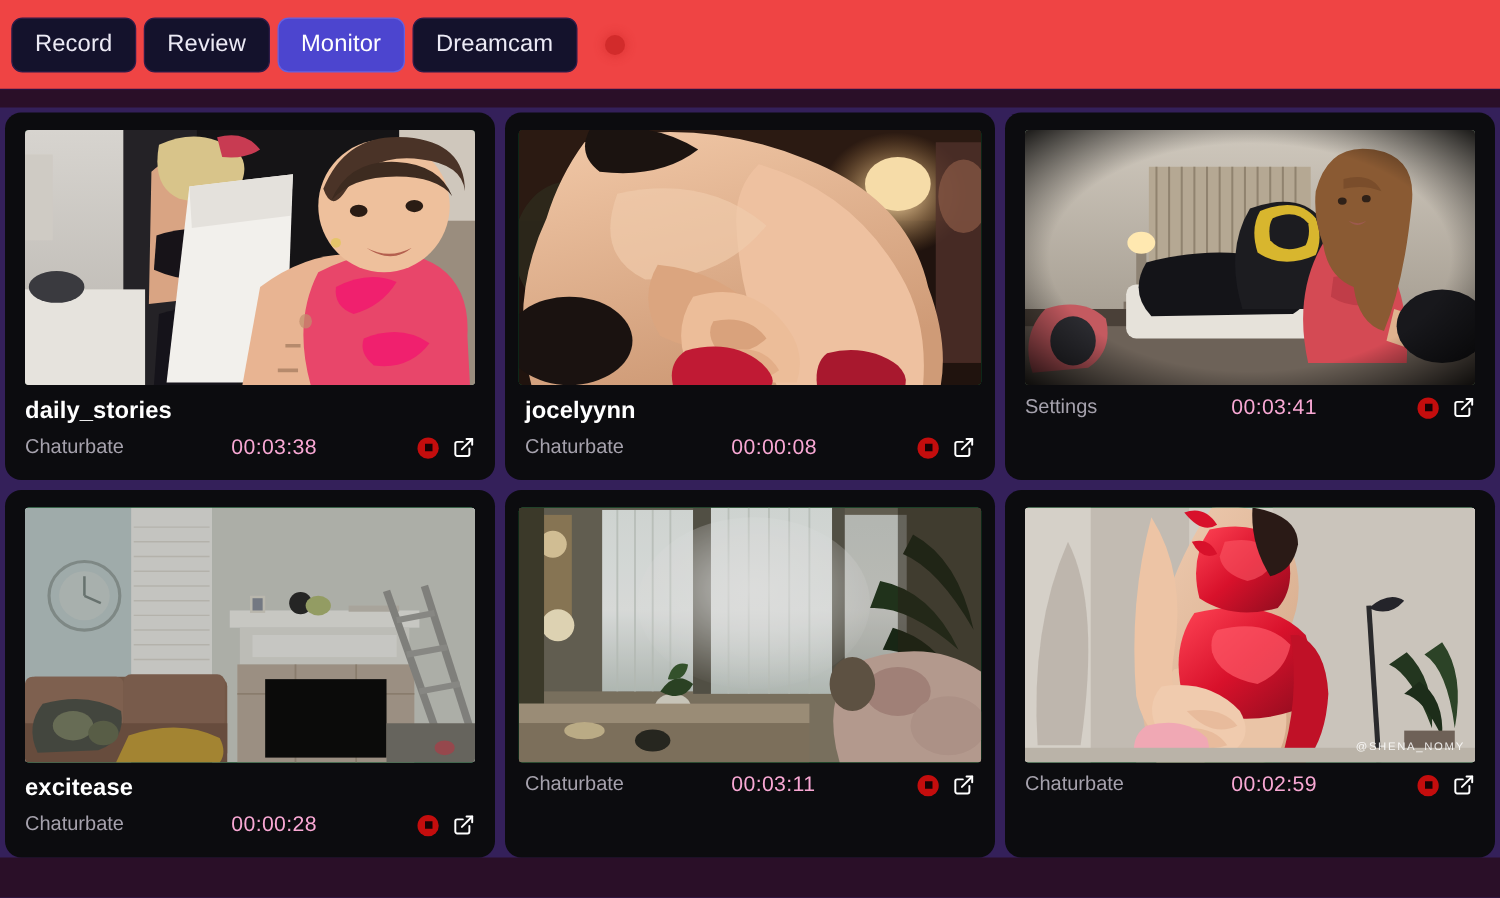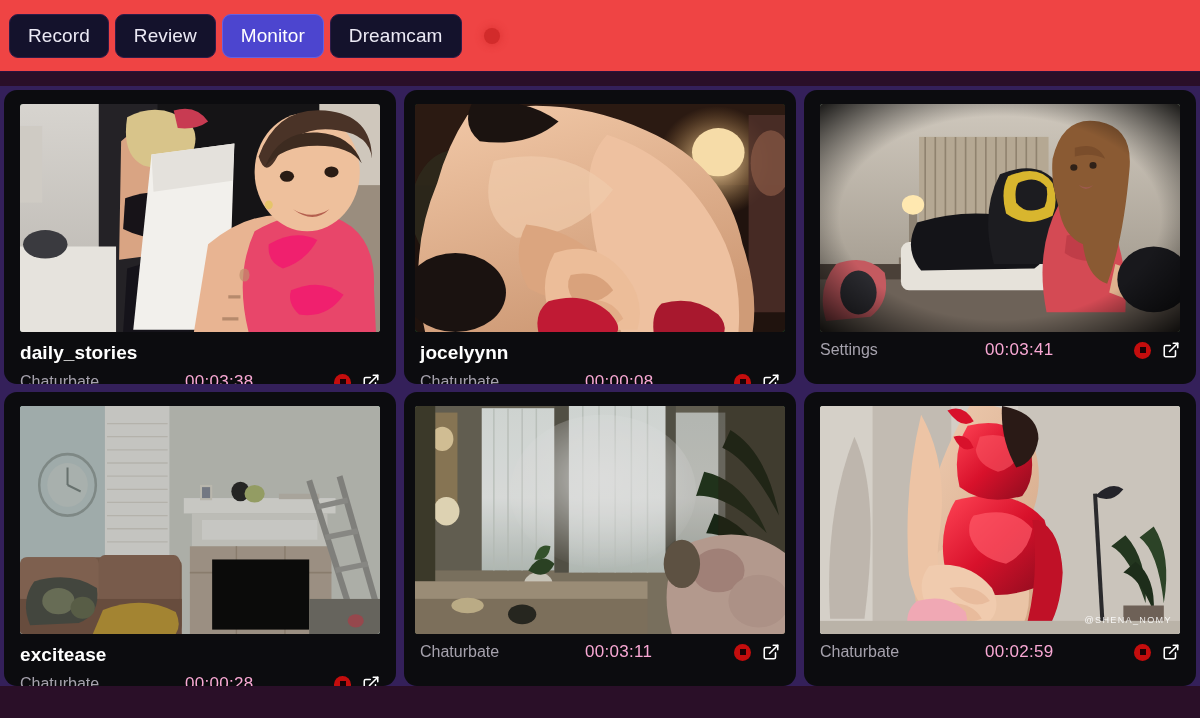--- a/index.html
+++ b/index.html
@@ -82,21 +82,21 @@
     border-radius: 13px;
     position: relative;
     overflow: hidden;
     display: flex;
     flex-direction: column;
     padding: 14px 16px 22px 16px;
   }
 
   .thumb {
     width: 100%;
-    height: 228px;
+    height: 204px;
     border-radius: 3px;
     overflow: hidden;
     position: relative;
     background: #15803d;
     flex: 0 0 auto;
   }
   .thumb.wide { width: calc(100% + 10px); margin-left: -5px; }
 
   .thumb svg { display: block; width: 100%; height: 100%; }
 

